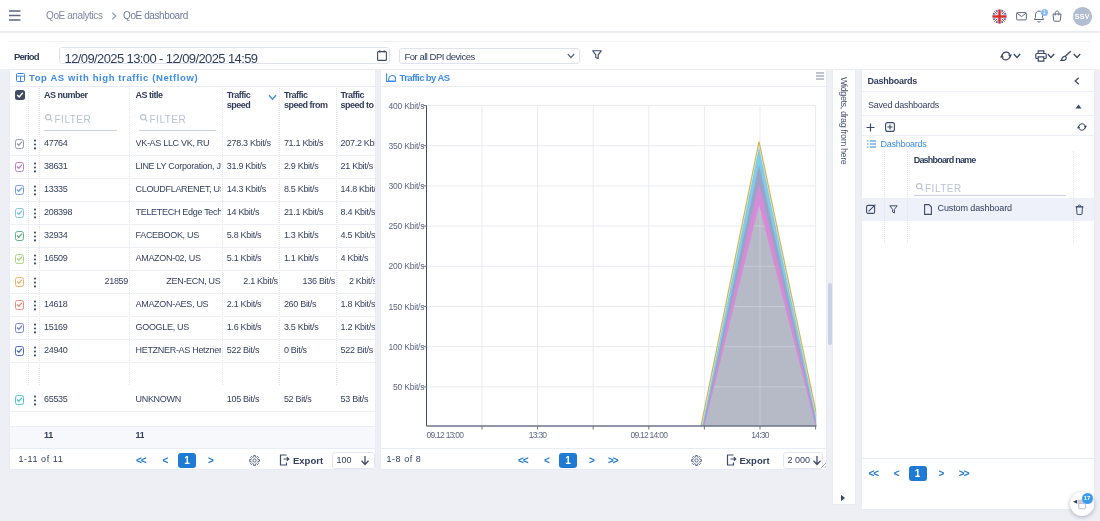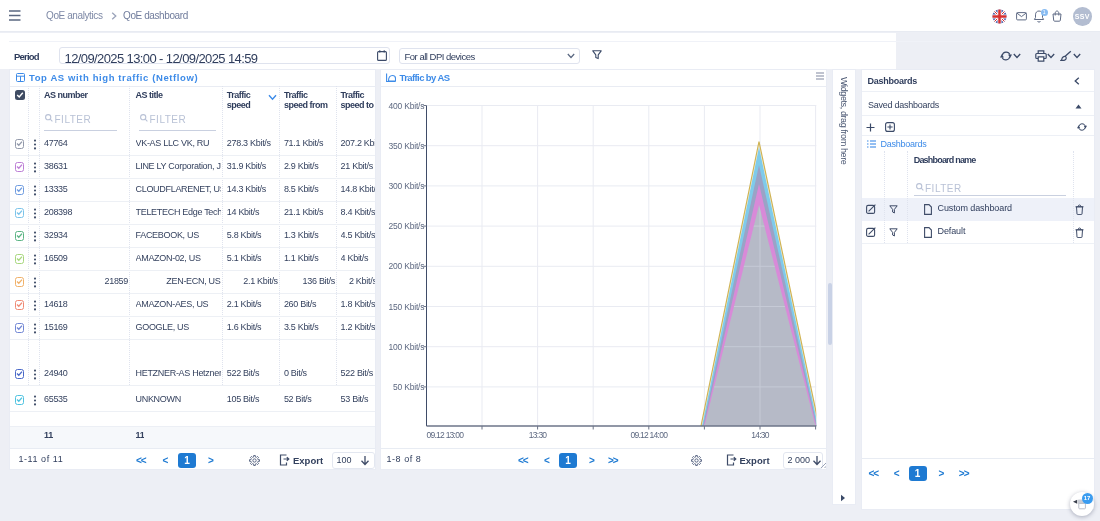--- a/index.html
+++ b/index.html
@@ -1,21 +1,21 @@
 <!DOCTYPE html>
 <html><head>
 <meta charset="utf-8">
 <style>
 * { margin:0; padding:0; box-sizing:border-box; }
 html,body { width:1100px; height:521px; font-family:"Liberation Sans", sans-serif; background:#edeff5; overflow:hidden; }
 .abs { position:absolute; }
 #page { position:relative; width:1100px; height:521px; }
 
 #hdr { left:0; top:0; width:1100px; height:32px; background:#fff; border-bottom:1px solid #e8ebf2; }
-#toolbar { left:0; top:33px; width:896px; height:36px; background:#fff; }
+#toolbar { left:0; top:33px; width:1100px; height:36px; background:#fff; }
 .crumb { color:#7e89a6; font-size:10px; letter-spacing:-0.4px; }
 .crumb2 { color:#707c9c; font-size:10px; letter-spacing:-0.4px; }
 .lbl { color:#2f3d5c; font-size:9.5px; font-weight:bold; letter-spacing:-0.8px; }
 .inbox { background:#fff; border:1px solid #dfe3ee; border-radius:3px; color:#2f3d5c; font-size:10.5px; }
 
 .widget { background:#fff; border:1px solid #e9ecf4; }
 .wtitle { color:#3d8be8; font-size:11px; font-weight:bold; }
 .bold { font-weight:bold; color:#2f3d5c; }
 .dotsep { border-left:1px dotted #dfe3ee; }
 .filter-ph { color:#b9c2d6; font-size:10px; letter-spacing:0.5px; }
@@ -321,21 +321,21 @@
             <circle cx="2" cy="1.6" r="1.05" fill="#3f4c68"></circle>
             <circle cx="2" cy="5.5" r="1.05" fill="#3f4c68"></circle>
             <circle cx="2" cy="9.4" r="1.05" fill="#3f4c68"></circle>
           </svg>
       <span class="cell c1">15169</span>
           <span class="cell c2">GOOGLE, US</span>
           <span class="cell c3">1.6 Kbit/s</span>
           <span class="cell c4">3.5 Kbit/s</span>
           <span class="cell c5">1.2 Kbit/s</span>
     </div>
-    <div class="row" style="top:207px;margin-top:23px;">
+    <div class="row" style="top:207px;">
       <span class="cb" style="border-color:#4a69c8;">
             <svg width="7" height="7" viewBox="0 0 7 7" style="display:block;margin:0.3px auto">
               <path d="M1 3.5 L2.8 5.3 L6 1.6" fill="none" stroke="#4a69c8" stroke-width="1.3"></path>
             </svg>
           </span>
       <svg class="kb" width="4" height="11" viewBox="0 0 4 11">
             <circle cx="2" cy="1.6" r="1.05" fill="#3f4c68"></circle>
             <circle cx="2" cy="5.5" r="1.05" fill="#3f4c68"></circle>
             <circle cx="2" cy="9.4" r="1.05" fill="#3f4c68"></circle>
           </svg>
@@ -580,36 +580,20 @@
         </svg>
       <svg class="abs" style="left:62.4px;top:6px" width="8" height="11" viewBox="0 0 8 11">
         <path d="M0.6 0.6 H5 L7.4 3 V10.4 H0.6 Z" fill="none" stroke="#3f4c68" stroke-width="1.1"></path>
       </svg>
       <span class="abs" style="left:76px;top:5.5px;font-size:9px;color:#2f3d5c;letter-spacing:-0.1px;">Custom dashboard</span>
       <svg class="abs" style="left:213.5px;top:6px" width="9" height="11" viewBox="0 0 9 11">
         <path d="M1.5 2.8 H7.5 L7 10 Q6.9 10.6 6.3 10.6 H2.7 Q2.1 10.6 2 10 Z M0.5 2.8 H8.5 M3.2 2.6 Q3.2 1 4.5 1 Q5.8 1 5.8 2.6" fill="none" stroke="#3f4c68" stroke-width="1"></path>
       </svg>
     </div>
 
-    <div class="abs" style="left:0;top:150.5px;width:234px;height:23px;border-bottom:1px solid #eef1f6;">
-      <svg class="abs" style="left:4.2px;top:6.5px" width="10" height="10" viewBox="0 0 10 10">
-        <rect x="0.6" y="1.4" width="8" height="8" rx="1.5" fill="none" stroke="#3f4c68" stroke-width="1.1"></rect>
-        <line x1="2.6" y1="7.4" x2="9.4" y2="0.6" stroke="#3f4c68" stroke-width="1.1"></line>
-      </svg>
-      <svg class="abs" style="left:27px;top:7px" width="9" height="9" viewBox="0 0 9 9">
-          <path d="M0.8 0.8 H8.2 L5.4 4.4 V8 L3.6 7 V4.4 Z" fill="none" stroke="#3f4c68" stroke-width="1" stroke-linejoin="round"></path>
-        </svg>
-      <svg class="abs" style="left:62.4px;top:6px" width="8" height="11" viewBox="0 0 8 11">
-        <path d="M0.6 0.6 H5 L7.4 3 V10.4 H0.6 Z" fill="none" stroke="#3f4c68" stroke-width="1.1"></path>
-      </svg>
-      <span class="abs" style="left:76px;top:5.5px;font-size:9px;color:#2f3d5c;letter-spacing:-0.1px;">Default</span>
-      <svg class="abs" style="left:213.5px;top:6px" width="9" height="11" viewBox="0 0 9 11">
-        <path d="M1.5 2.8 H7.5 L7 10 Q6.9 10.6 6.3 10.6 H2.7 Q2.1 10.6 2 10 Z M0.5 2.8 H8.5 M3.2 2.6 Q3.2 1 4.5 1 Q5.8 1 5.8 2.6" fill="none" stroke="#3f4c68" stroke-width="1"></path>
-      </svg>
-    </div>
 
     <div class="abs" style="left:0;top:387.7px;width:234px;height:31.5px;border-top:1px solid #e8ecf3;">
       <span class="abs pgarr" style="left:7px;top:9px;">&lt;&lt;</span>
       <span class="abs pgarr" style="left:32.3px;top:9px;">&lt;</span>
       <div class="abs pagenum" style="left:47px;top:7px;">1</div>
       <span class="abs pgarr" style="left:77px;top:9px;">&gt;</span>
       <span class="abs pgarr" style="left:97.3px;top:9px;">&gt;&gt;</span>
     </div>
   </div>
 

